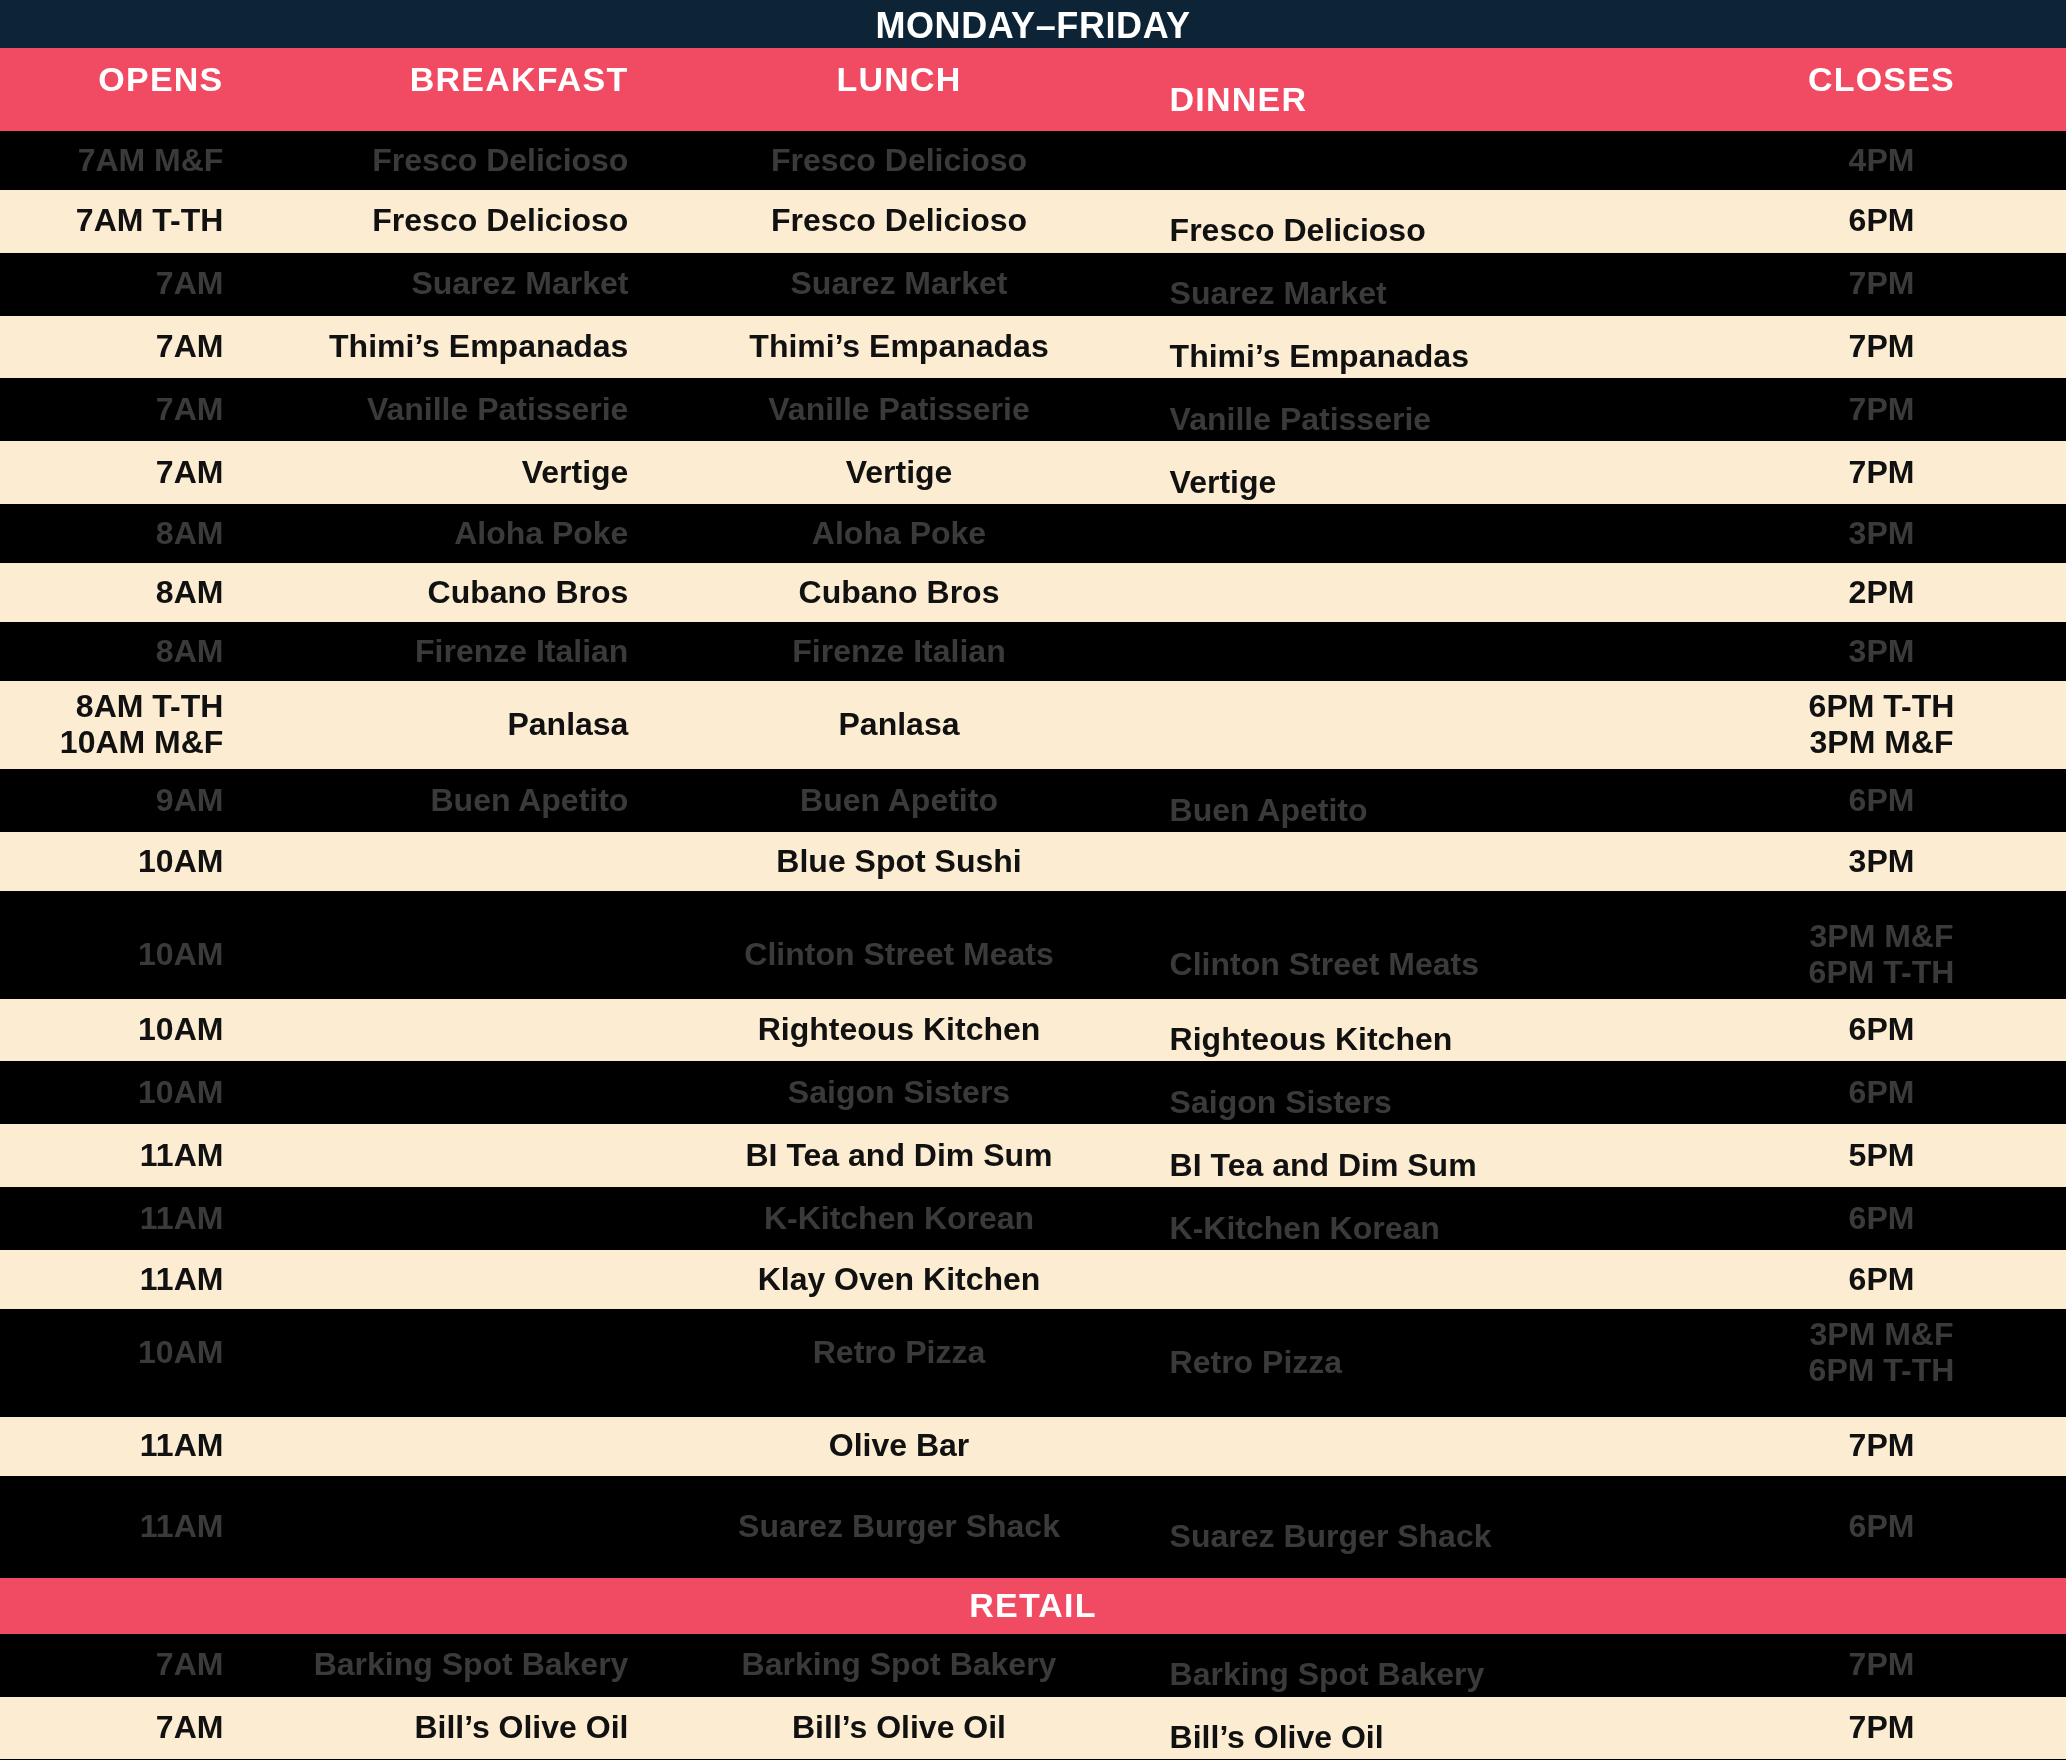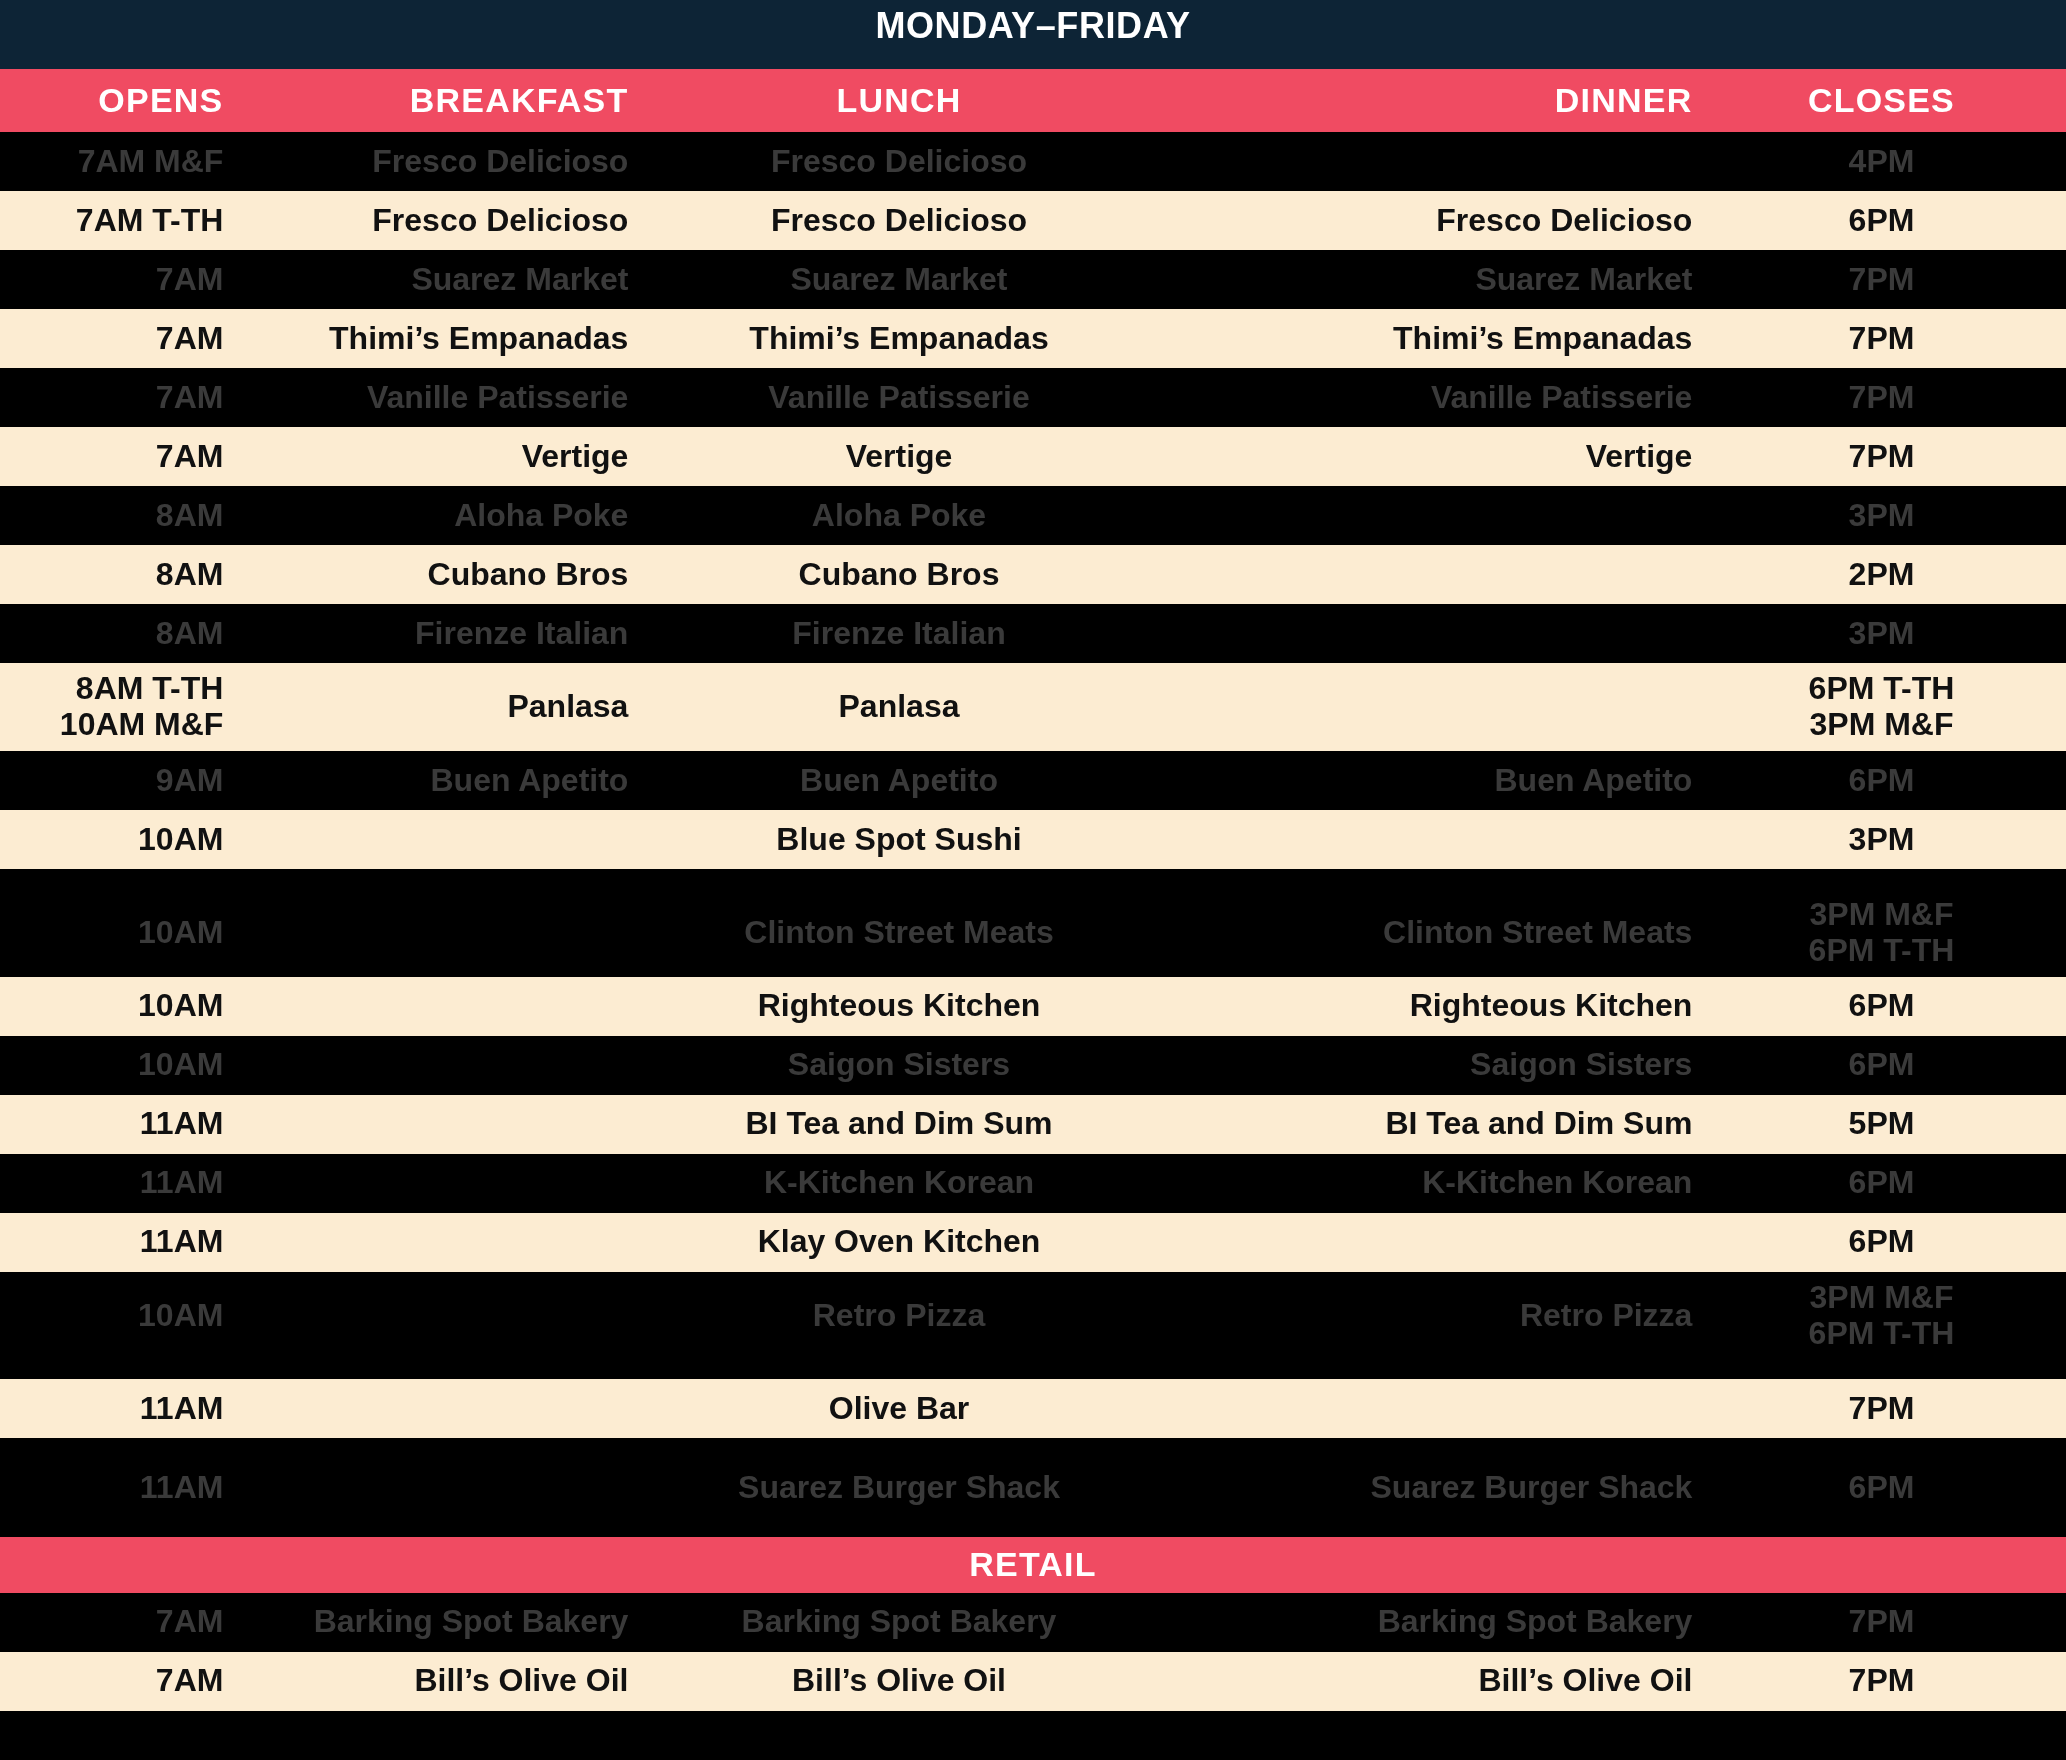--- a/index.html
+++ b/index.html
@@ -18,21 +18,21 @@
     box-sizing: border-box;
   }
   
   .title-bar {
     background: #0d2436;
     color: #ffffff;
     text-align: center;
     font-weight: bold;
     font-size: 36px;
     letter-spacing: 0.6px;
-    padding: 8px 0 25px 0;
+    padding: 8px 0 4px 0;
     line-height: 1;
   }
   
   .col-header {
     display: flex;
     background: #f04b62;
     color: #ffffff;
     font-weight: bold;
     font-size: 34px;
     letter-spacing: 1.2px;
@@ -67,21 +67,21 @@
     color: #3a3a3a;
     border-radius: 28px;
   }
   .row.tall {
     min-height: 88px;
   }
   
   .c-opens   { width: 228px;  text-align: right; }
   .c-break   { width: 405px;  text-align: right; }
   .c-lunch   { width: 532px;  text-align: center; }
-  .c-dinner  { width: 532px;  text-align: right; }
+  .c-dinner  { width: 532px;  text-align: left; margin-top: 20px; }
   .c-closes  { width: 369px;  text-align: center; }
   .cell {
     box-sizing: border-box;
     padding: 3.5px 4.6px;
     white-space: pre-line;
   }
   .spacer {
     height: 19.7px;
     background: #000000;
   }

